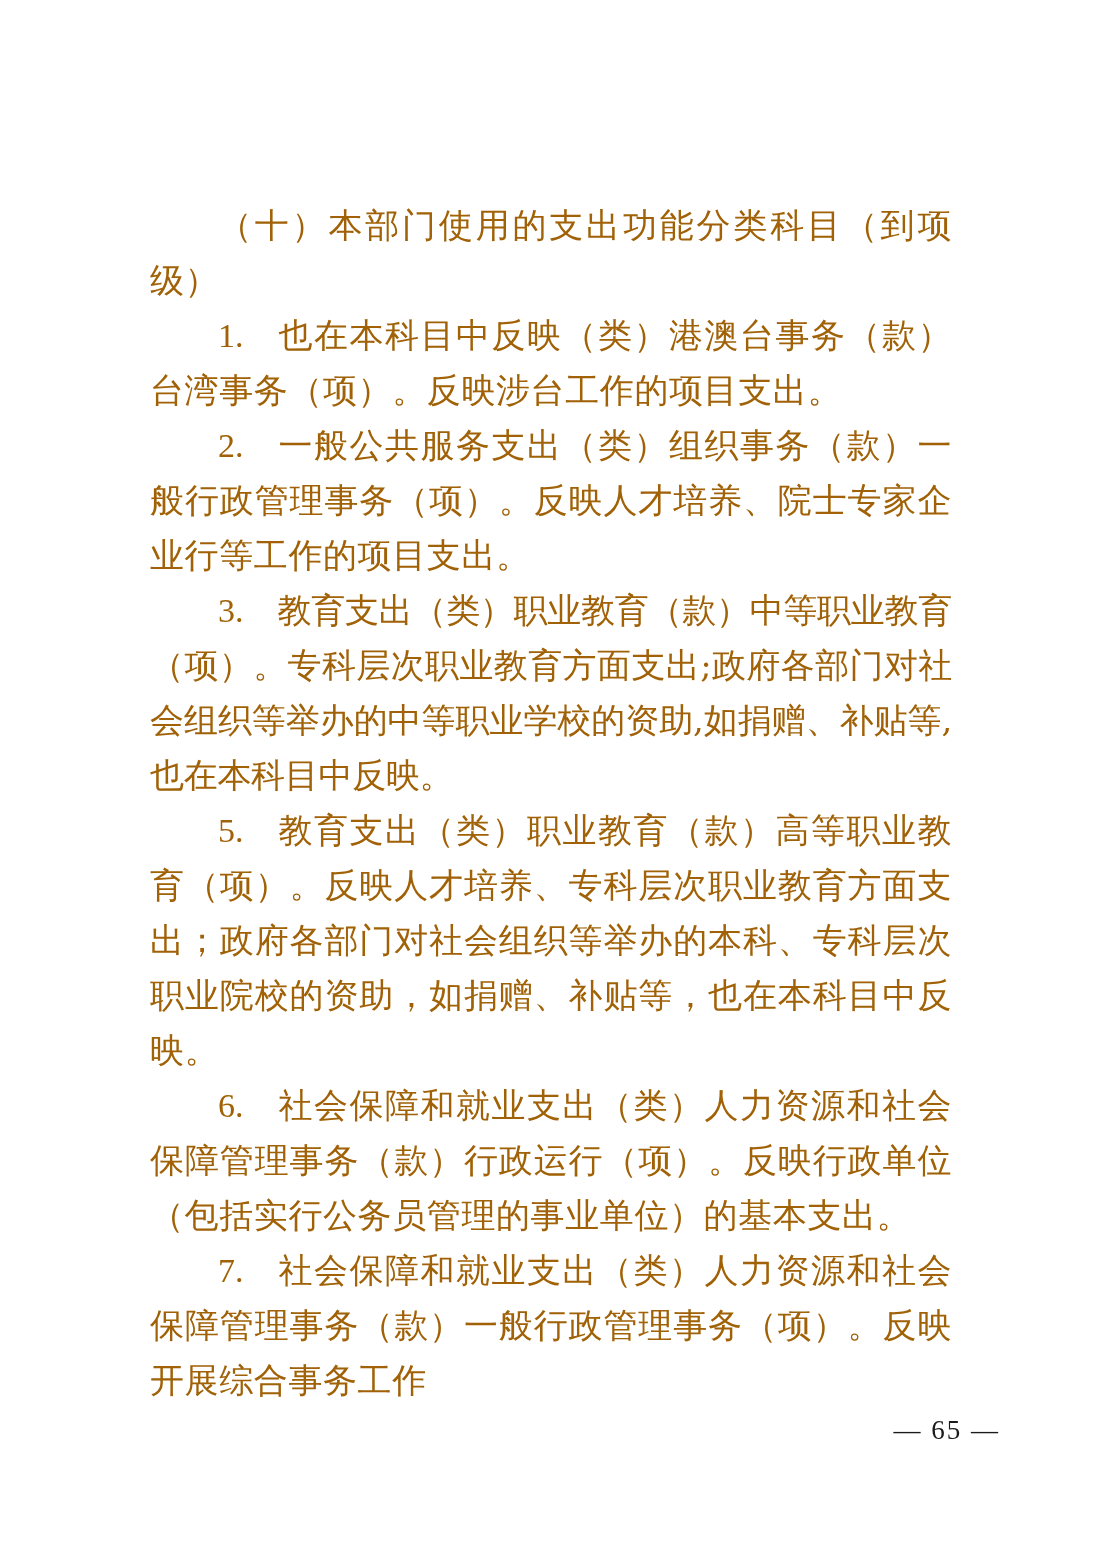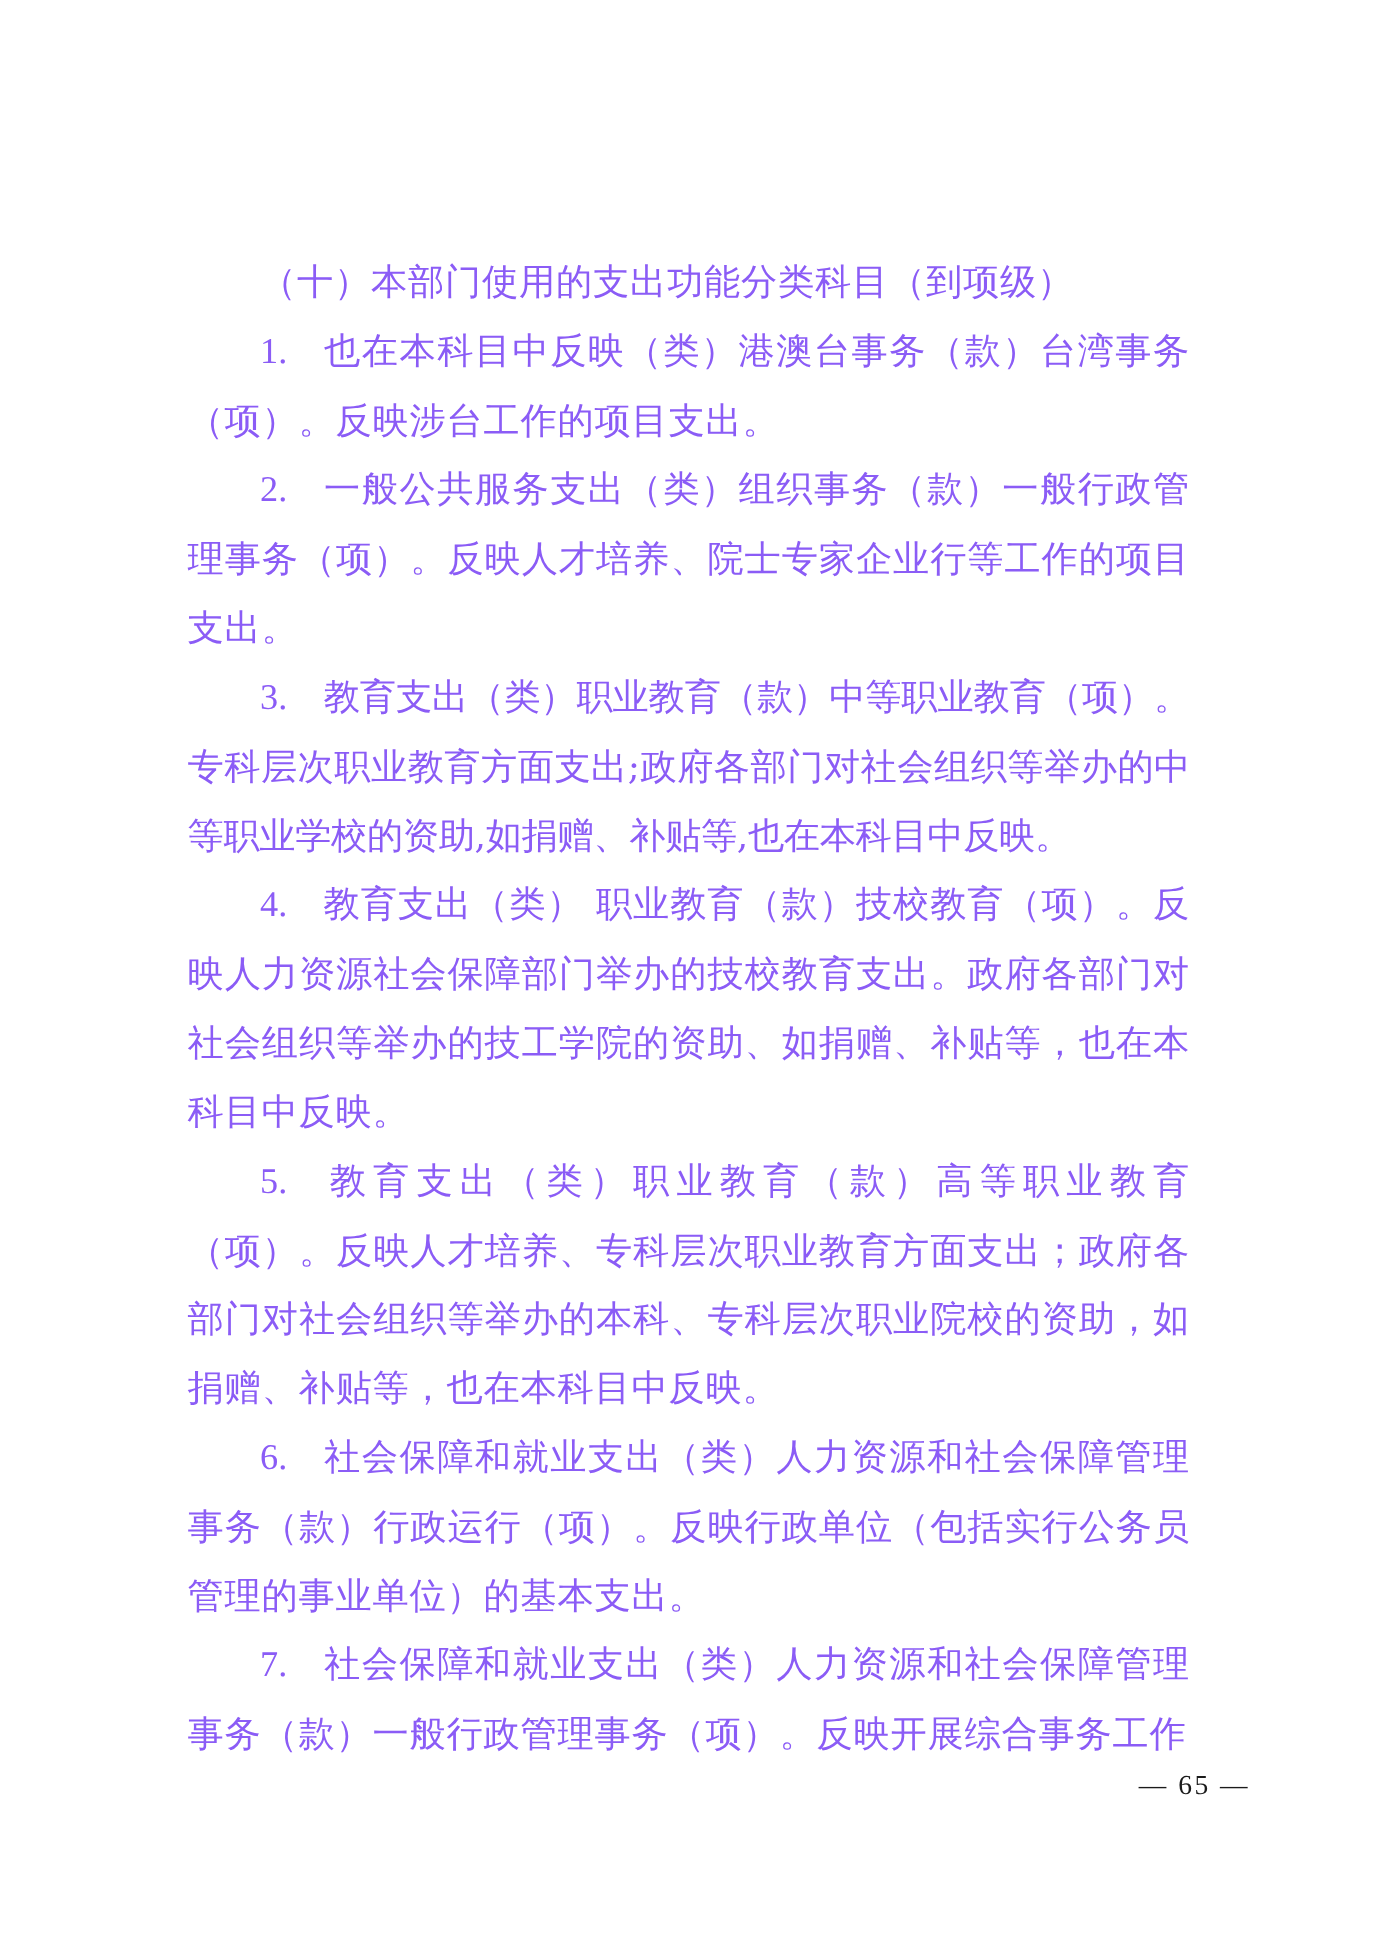--- a/index.html
+++ b/index.html
@@ -27,29 +27,29 @@
 
   .content {
     position: absolute;
     left: 150px;
     top: 198px;
     width: 802px;
   }
 
   
   .para {
-    font-size: 29px;
+    font-size: 34px;
     line-height: 55px;
     letter-spacing: 0.6px;
     text-align: justify;
     text-justify: inter-character;
     text-indent: 2em;
     margin: 0 0 0 0;
     word-break: break-all;
-    color: #8b5cf6;
+    color: #a16207;
     font-family: "DejaVu Serif", "Liberation Serif", serif;
     font-weight: 400;
   }
 
   .para.heading {
     text-indent: 2em;
   }
 
   
   .num {
@@ -60,42 +60,41 @@
   
   .tight {
     letter-spacing: -0.3px;
   }
 
   .footer {
     position: absolute;
     right: 102px;
     top: 1415px;
     font-family: "Liberation Serif", "DejaVu Serif", serif;
-    font-size: 22px;
+    font-size: 27px;
     letter-spacing: 2px;
     color: #1b1b1b;
     white-space: nowrap;
   }
 </style>
 </head>
 <body>
 
 <div class="page">
 
   <div class="content">
 
     <p class="para heading">（十）本部门使用的支出功能分类科目（到项级）</p>
 
     <p class="para"><span class="num">1. </span><span>也在本科目中反映（类）港澳台事务（款）台湾事务（项）。反映涉台工作的项目支出。</span></p>
 
     <p class="para"><span class="num">2. </span><span>一般公共服务支出（类）组织事务（款）一般行政管理事务（项）。反映人才培养、院士专家企业行等工作的项目支出。</span></p>
 
     <p class="para tight"><span class="num">3. </span><span>教育支出（类）职业教育（款）中等职业教育（项）。专科层次职业教育方面支出;政府各部门对社会组织等举办的中等职业学校的资助,如捐赠、补贴等,也在本科目中反映。</span></p>
 
-    <p class="para"><span class="num">4. </span><span>教育支出（类） 职业教育（款）技校教育（项）。反映人力资源社会保障部门举办的技校教育支出。政府各部门对社会组织等举办的技工学院的资助、如捐赠、补贴等，也在本科目中反映。</span></p>
 
     <p class="para"><span class="num">5. </span><span>教育支出（类）职业教育（款）高等职业教育（项）。反映人才培养、专科层次职业教育方面支出；政府各部门对社会组织等举办的本科、专科层次职业院校的资助，如捐赠、补贴等，也在本科目中反映。</span></p>
 
     <p class="para"><span class="num">6. </span><span>社会保障和就业支出（类）人力资源和社会保障管理事务（款）行政运行（项）。反映行政单位（包括实行公务员管理的事业单位）的基本支出。</span></p>
 
     <p class="para"><span class="num">7. </span><span>社会保障和就业支出（类）人力资源和社会保障管理事务（款）一般行政管理事务（项）。反映开展综合事务工作</span></p>
 
   </div>
 
   <div class="footer">— 65 —</div>

